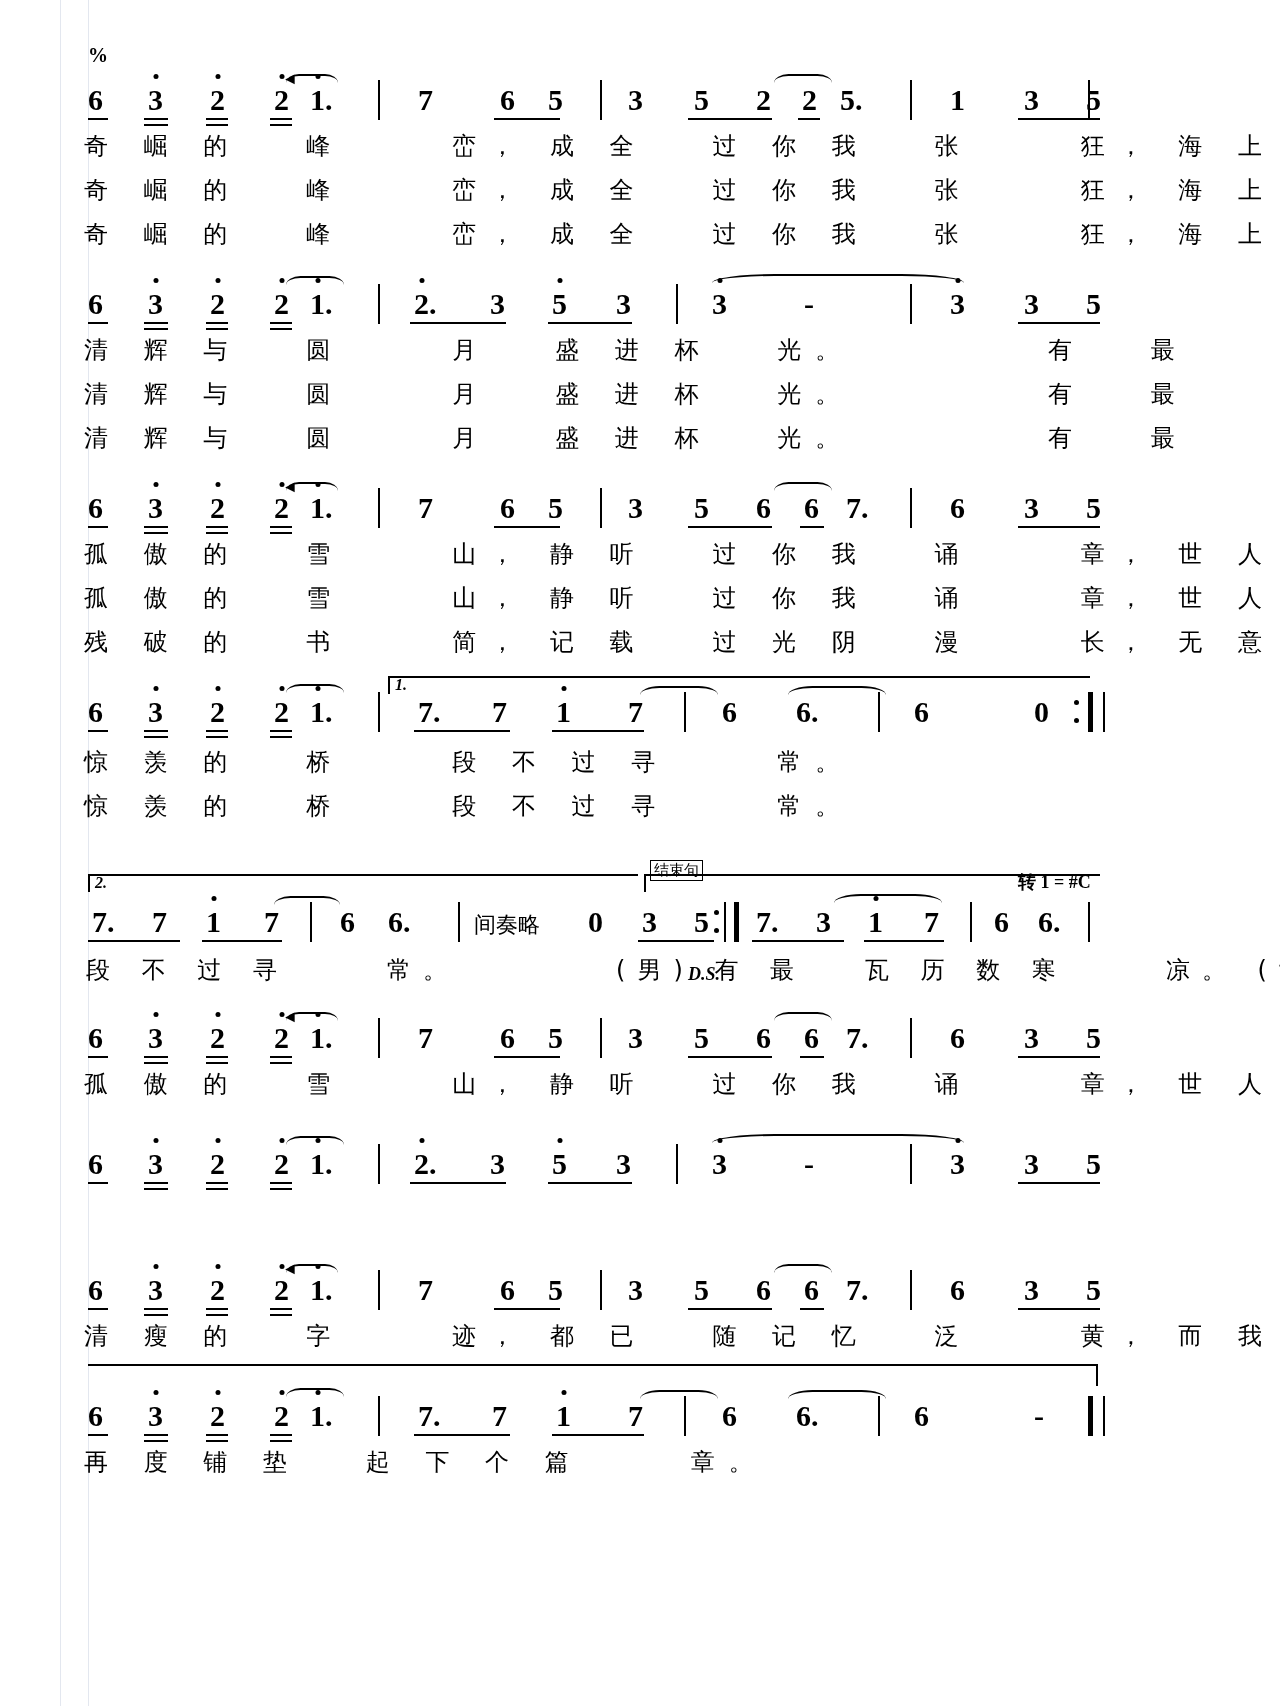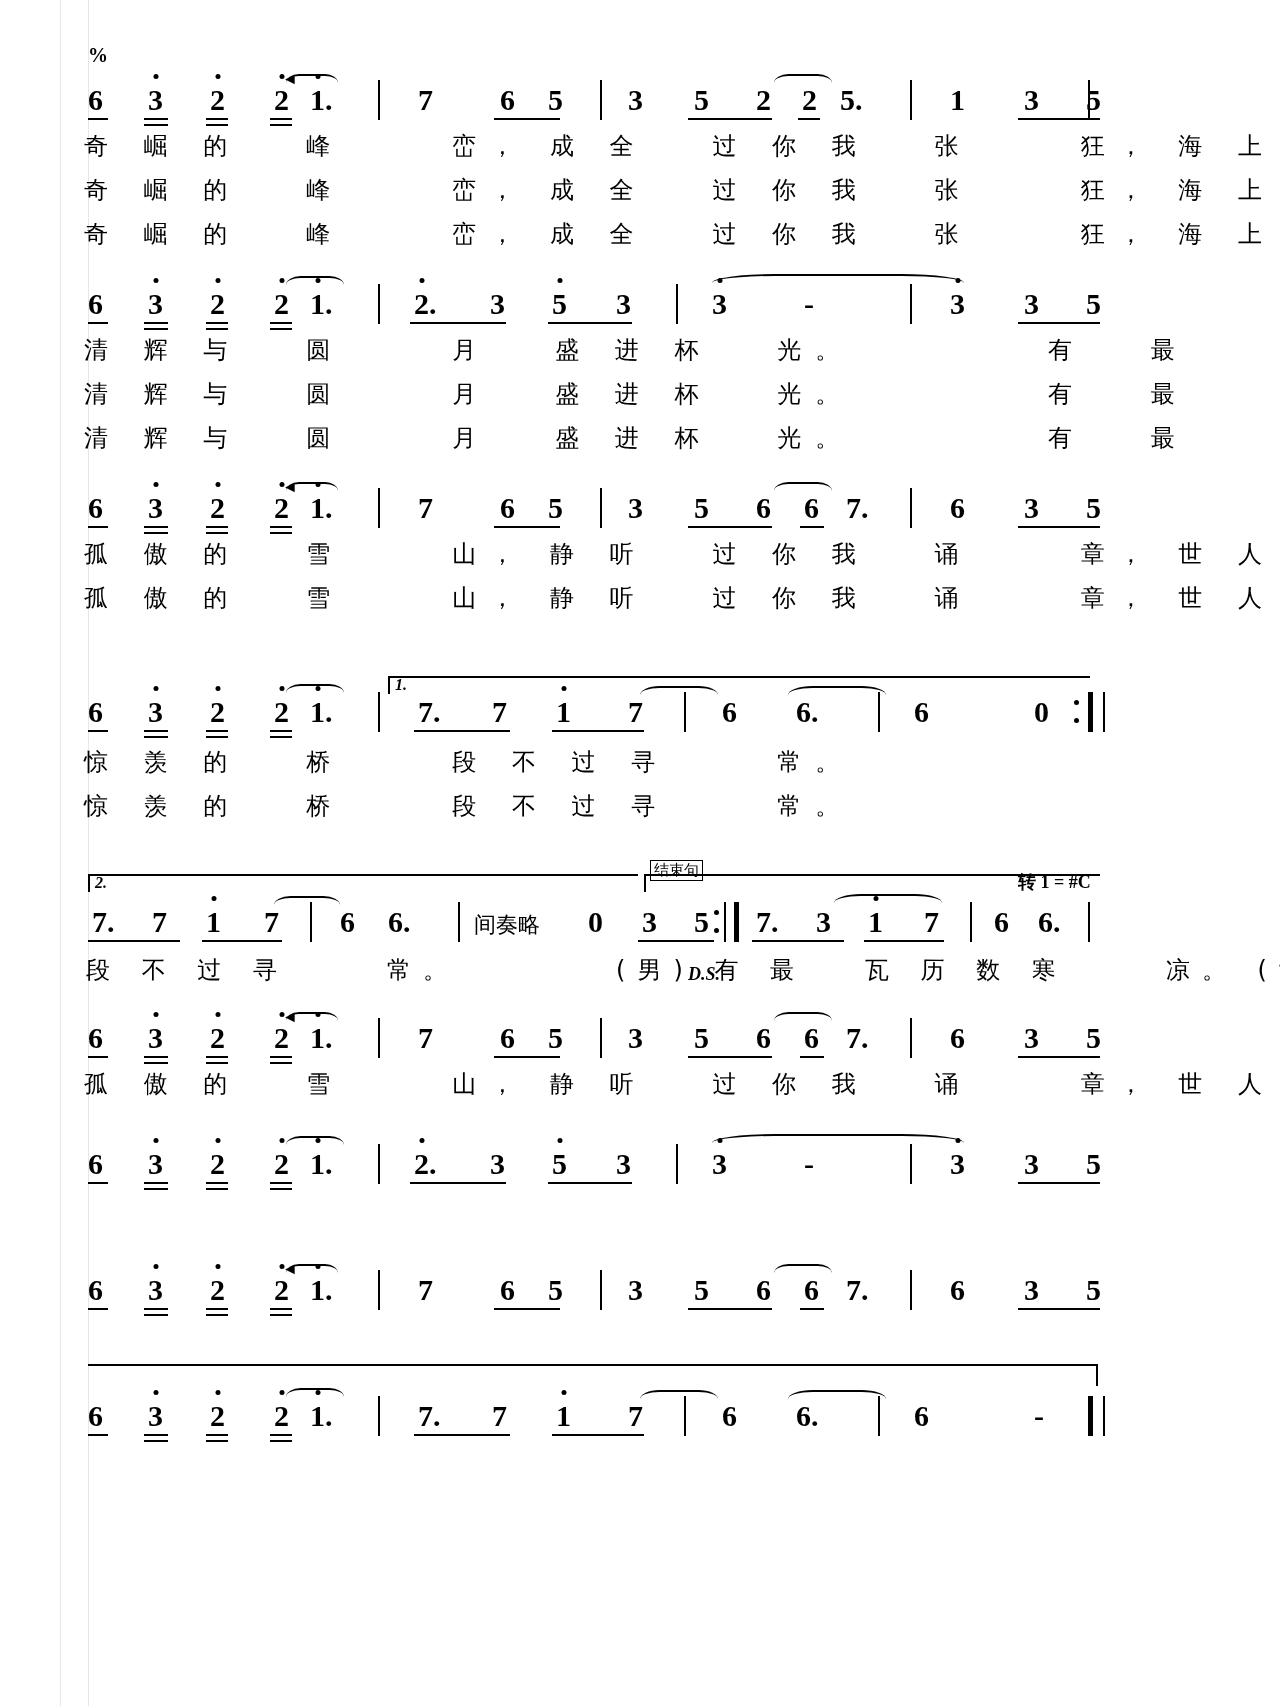--- a/index.html
+++ b/index.html
@@ -199,20 +199,23 @@
       <div class="note" style="left:936px;">3</div>
       <div class="note" style="left:998px;">5</div>
       <div class="dur" style="left:930px;top:40px;width:82px;"></div>
     </div>
     <div class="lyricrow">
       <div class="ly" style="left:-4px;letter-spacing:14px;">孤 傲 的   雪     山， 静 听   过 你 我   诵     章， 世 人</div>
     </div>
     <div class="lyricrow">
       <div class="ly" style="left:-4px;letter-spacing:14px;">孤 傲 的   雪     山， 静 听   过 你 我   诵     章， 世 人</div>
     </div>
+    <div class="lyricrow">
+      <div class="ly" style="left:-4px;letter-spacing:14px;">残 破 的   书     简， 记 载   过 光 阴   漫     长， 无 意</div>
+    </div>
   </div>
 
   <div class="system" style="top:690px;">
     <div class="noterow" style="height:52px;">
       <div class="volta" style="left:300px;top:-14px;width:700px;">
         <span>1.</span>
       </div>
       <div class="note" style="left:0px;">6</div>
       <div class="note" style="left:60px;">3<i class="dotup"></i></div>
       <div class="note" style="left:122px;">2<i class="dotup"></i></div>
@@ -402,20 +405,23 @@
       <div class="note" style="left:758px;">7.</div>
       <div class="dur" style="left:600px;top:40px;width:84px;"></div>
       <div class="dur" style="left:712px;top:40px;width:24px;"></div>
       <div class="slur" style="left:686px;top:-4px;width:58px;"></div>
       <div class="bar" style="left:822px;"></div>
       <div class="note" style="left:862px;">6</div>
       <div class="note" style="left:936px;">3</div>
       <div class="note" style="left:998px;">5</div>
       <div class="dur" style="left:930px;top:40px;width:82px;"></div>
     </div>
+    <div class="lyricrow">
+      <div class="ly" style="left:-4px;letter-spacing:14px;">清 瘦 的   字     迹， 都 已   随 记 忆   泛     黄， 而 我</div>
+    </div>
   </div>
 
   <div class="hline" style="left:88px;top:1364px;width:1010px;"></div>
   <div style="position:absolute;left:1096px;top:1364px;width:2px;height:22px;background:#000;"></div>
 
   <div class="system" style="top:1394px;">
     <div class="noterow">
       <div class="note" style="left:0px;">6</div>
       <div class="note" style="left:60px;">3<i class="dotup"></i></div>
       <div class="note" style="left:122px;">2<i class="dotup"></i></div>
@@ -439,15 +445,18 @@
       <div class="slur" style="left:552px;top:-4px;width:78px;"></div>
       <div class="bar" style="left:596px;"></div>
       <div class="note" style="left:634px;">6</div>
       <div class="note" style="left:708px;">6.</div>
       <div class="slur" style="left:700px;top:-4px;width:98px;"></div>
       <div class="bar" style="left:790px;"></div>
       <div class="note" style="left:826px;">6</div>
       <div class="note" style="left:946px;">-</div>
       <div class="rbar" style="left:1000px;"></div>
     </div>
+    <div class="lyricrow">
+      <div class="ly" style="left:-4px;letter-spacing:14px;">再 度 铺 垫   起 下 个 篇     章。</div>
+    </div>
   </div>
 
 </div>
 
 </body></html>

